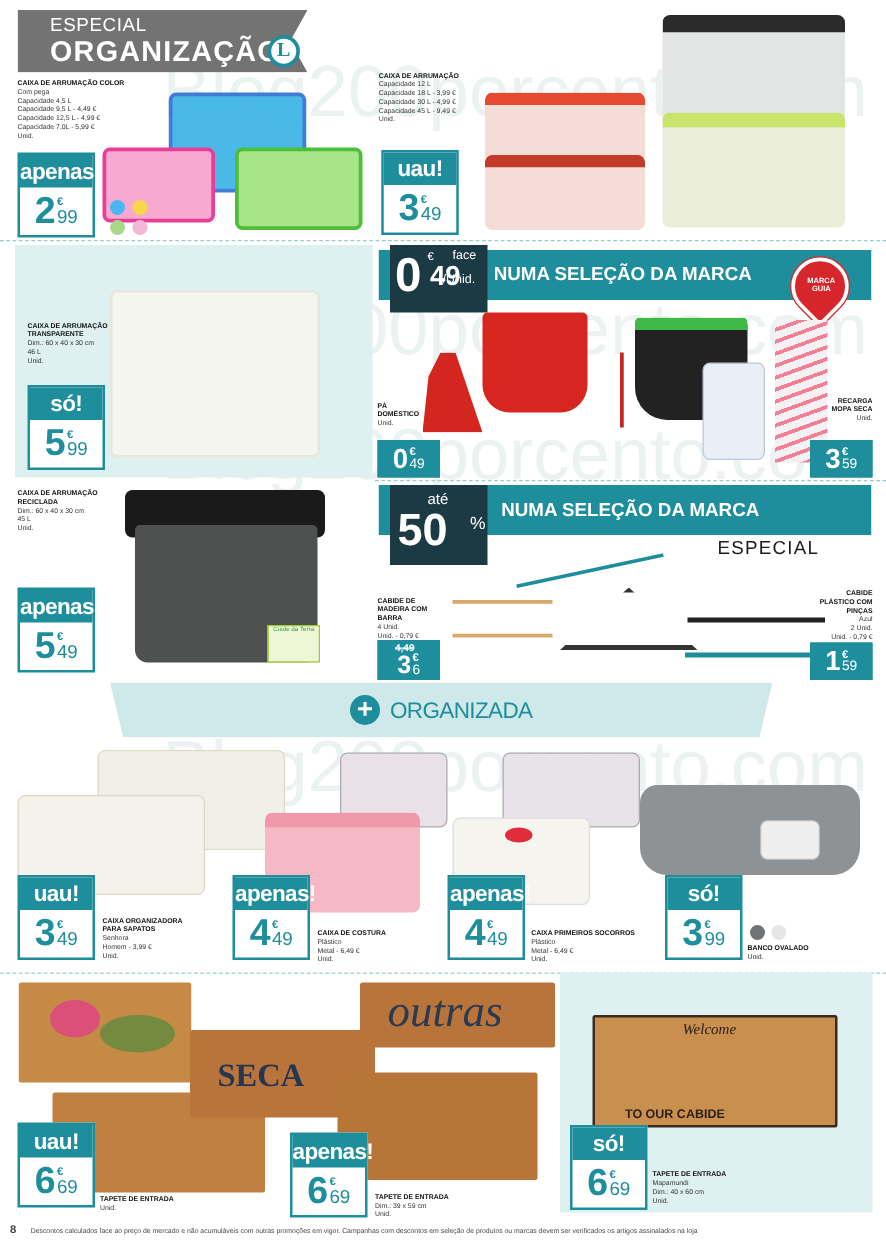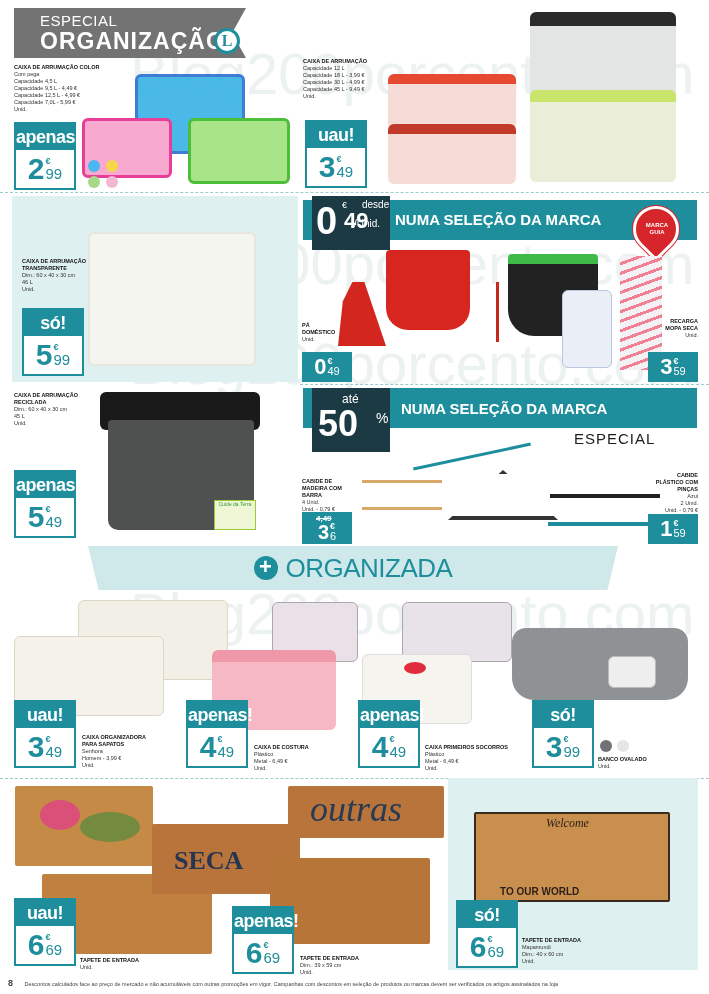--- a/index.html
+++ b/index.html
@@ -29,21 +29,21 @@
   .logo-l { position: absolute; left: 214px; top: 28px; width: 26px; height: 26px; border-radius: 50%; background: #fff; border: 3px solid #1f8e9c; color: #1f8e9c; font-weight: bold; font-family: "Liberation Serif", serif; font-size: 16px; text-align: center; line-height: 20px; }
 
   .promo-bar { position: absolute; background: #1f8e9c; color: #fff; font-weight: bold; font-size: 15px; }
   .promo-dark { position: absolute; background: #1c3a44; color: #fff; }
 
   .box { position: absolute; border-radius: 6px; }
   .dotline { position: absolute; border-top: 1px dashed #9cc; }
 
   .lav { position: absolute; left: 88px; top: 546px; width: 530px; height: 44px; background: #cfe8ea; clip-path: polygon(0 0, 100% 0, 98% 100%, 2% 100%); display: flex; align-items: center; justify-content: center; gap: 8px; }
   .lav .b { font-size: 26px; font-weight: bold; color: #1f8e9c; letter-spacing: -0.5px; }
-  .lav .n { font-size: 26px; color: #1f8e9c; letter-spacing: -0.5px; }
+  .lav .n { font-size: 18px; color: #1f8e9c; letter-spacing: -0.5px; }
   .lav .plus { width: 24px; height: 24px; border-radius: 50%; background: #1f8e9c; color: #fff; font-weight: bold; font-size: 22px; line-height: 22px; text-align: center; }
 
   .mat { position: absolute; background: #b8743a; border-radius: 2px; }
   .footer { position: absolute; left: 8px; top: 978px; font-size: 5.5px; color: #444; white-space: nowrap; }
   .footer .pg { font-size: 9px; font-weight: bold; margin-right: 10px; }
   .watermark { position: absolute; font-size: 58px; color: rgba(180,200,200,0.25); font-family: "Liberation Sans", sans-serif; pointer-events: none; white-space: nowrap; }
 </style>
 </head>
 <body>
 
@@ -132,21 +132,21 @@
       </span>
     </div>
 </div>
 
 <div class="promo-bar" style="left:303px;top:200px;width:394px;height:40px;">
   <span style="position:absolute;left:92px;top:11px;">NUMA SELEÇÃO DA MARCA</span>
 </div>
 <div class="promo-dark" style="left:312px;top:196px;width:78px;height:54px;">
   <span style="position:absolute;left:4px;top:6px;font-size:38px;font-weight:bold;line-height:1;">0</span>
   <span style="position:absolute;left:30px;top:4px;font-size:9px;">€</span>
-  <span style="position:absolute;left:50px;top:3px;font-size:10px;">desde</span>
+  <span style="position:absolute;left:50px;top:3px;font-size:10px;">face</span>
   <span style="position:absolute;left:32px;top:14px;font-size:22px;font-weight:bold;line-height:1;">49</span>
   <span style="position:absolute;left:42px;top:22px;font-size:10px;">/Unid.</span>
 </div>
 <div class="abs" style="left:633px;top:206px;width:46px;height:46px;border-radius:50% 50% 50% 0;transform:rotate(-45deg);background:#d7262b;border:3px solid #fff;box-shadow:0 0 0 1px #d7262b;"></div>
 <div class="abs" style="left:638px;top:222px;width:38px;text-align:center;color:#fff;font-size:6px;font-weight:bold;line-height:7px;">MARCA GUIA</div>
 
 <div class="box" style="left:386px;top:250px;width:84px;height:80px;background:#d6261f;border-radius:4px 4px 22px 22px;"></div>
 <div class="abs" style="left:338px;top:282px;width:48px;height:64px;background:#d3261f;clip-path:polygon(30% 0,55% 0,100% 100%,0 100%,10% 30%);"></div>
 <div class="abs" style="left:496px;top:282px;width:3px;height:60px;background:#c62820;"></div>
 <div class="box" style="left:508px;top:254px;width:90px;height:82px;background:#222;border-top:10px solid #3fba49;border-radius:4px 4px 26px 26px;"></div>
@@ -371,21 +371,21 @@
 </div>
 <div class="desc" style="left:300px;top:955px;width:80px;">
   <div class="t">TAPETE DE ENTRADA</div>
   <div>Dim.: 39 x 59 cm</div>
   <div>Unid.</div>
 </div>
 
 <div class="abs lightbg" style="left:448px;top:778px;width:250px;height:192px;"></div>
 <div class="mat" style="left:474px;top:812px;width:196px;height:90px;background:#c98f4e;border:2px solid #3b2a1e;">
   <span style="position:absolute;left:70px;top:2px;font-family:'Liberation Serif',serif;font-style:italic;font-size:12px;color:#2a1f18;">Welcome</span>
-  <span style="position:absolute;left:24px;top:72px;font-size:10px;font-weight:bold;color:#2a1f18;">TO OUR WORLD</span>
+  <span style="position:absolute;left:24px;top:72px;font-size:10px;font-weight:bold;color:#2a1f18;">TO OUR CABIDE</span>
 </div>
 <div class="tag" style="left:456px;top:900px;">
   <div class="lbl">só!</div>
   <div class="price">
       <span class="int">6</span>
       <span class="cents">
         <span class="eur">€</span>
         <span class="dec">69</span>
       </span>
     </div>

